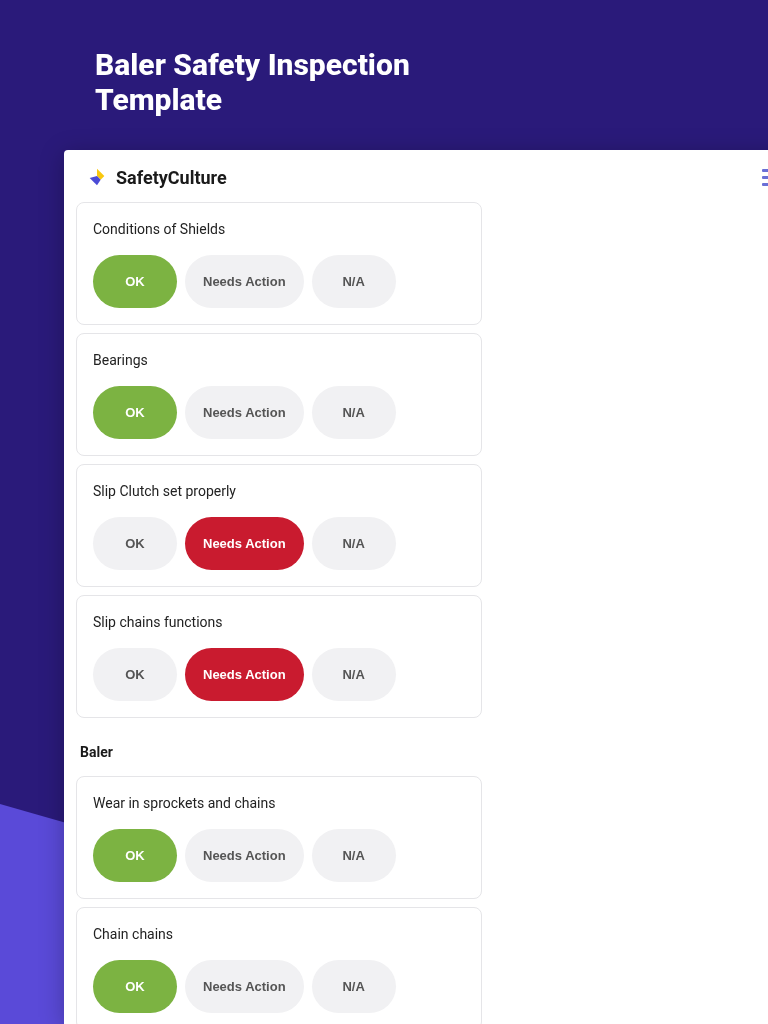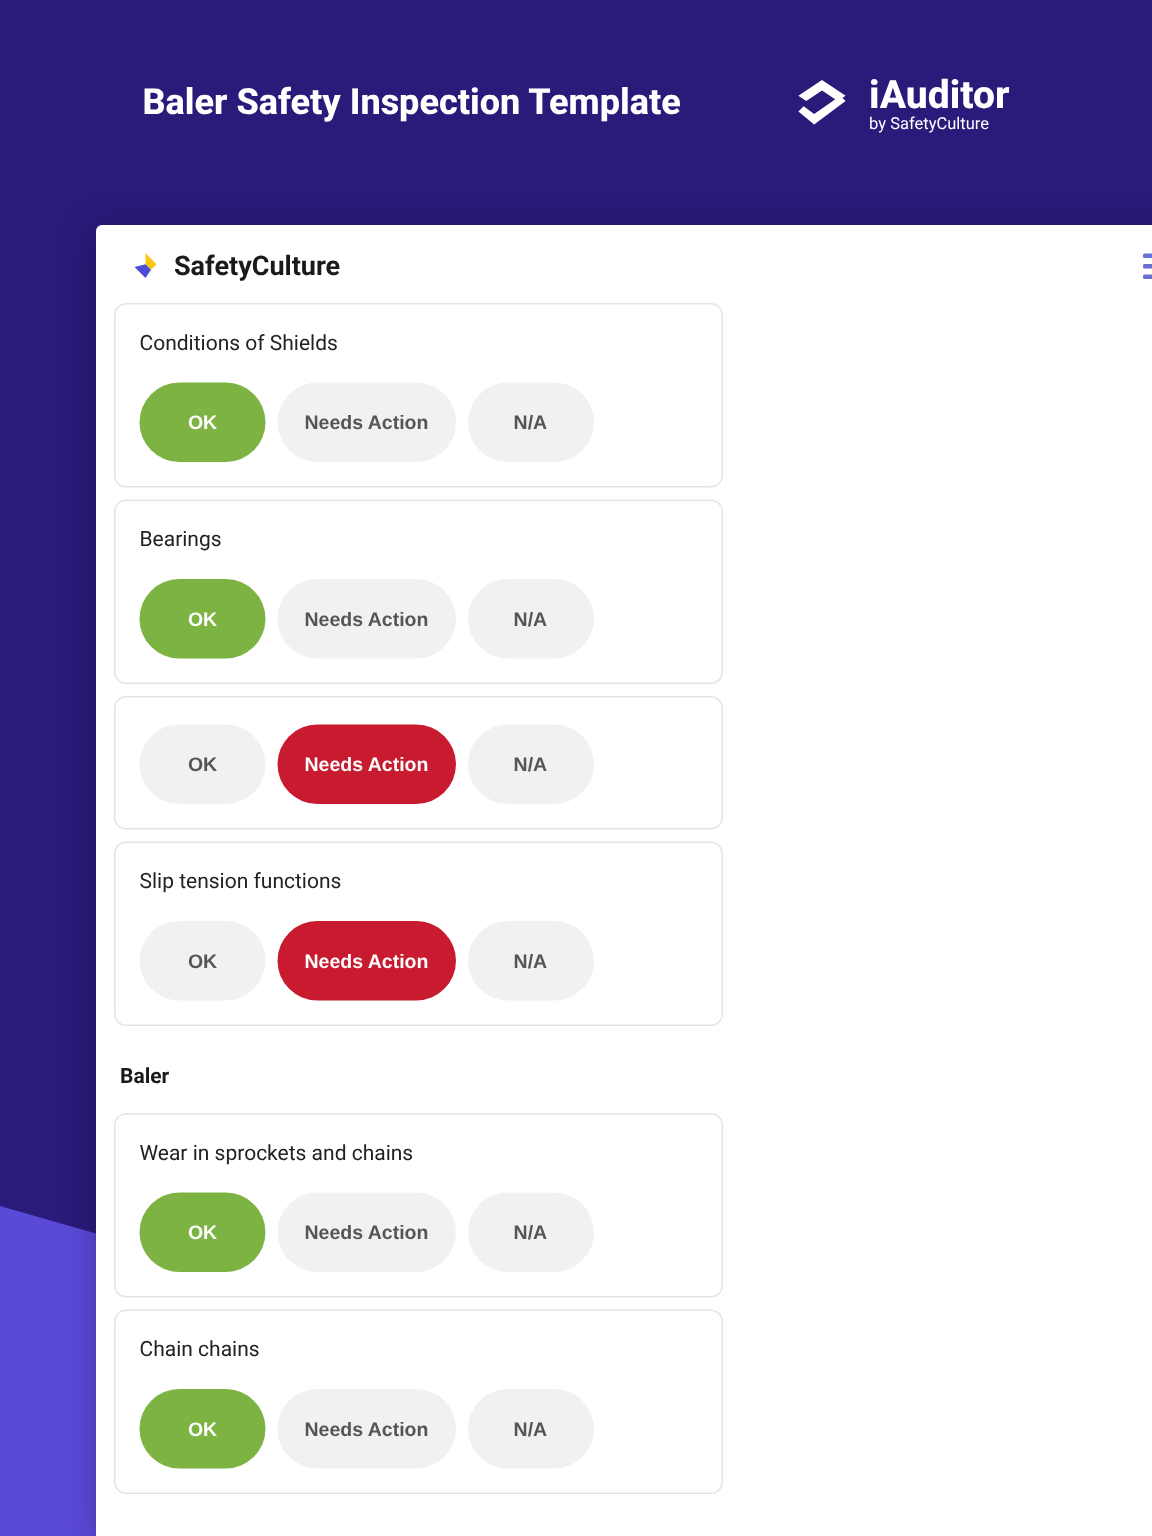--- a/index.html
+++ b/index.html
@@ -1,21 +1,21 @@
 <!DOCTYPE html>
 <html><head>
 <meta charset="utf-8">
 <style>
   * { box-sizing: border-box; margin: 0; padding: 0; }
   html, body { width: 768px; height: 1024px; overflow: hidden; font-family: -apple-system, BlinkMacSystemFont, "Segoe UI", Roboto, Arial, sans-serif; }
   .stage { position: relative; width: 768px; height: 1024px; background: #2a1a7a; }
   .tri-cyan { position: absolute; bottom: 0; right: 0; width: 0; height: 0; border-left: 768px solid transparent; border-bottom: 300px solid #14c8f0; }
   .tri-purple { position: absolute; bottom: 0; left: 0; width: 0; height: 0; border-right: 768px solid transparent; border-bottom: 220px solid #5a4ad8; }
   .header { position: absolute; top: 48px; left: 0; right: 0; padding: 0 95px 0 95px; display: flex; justify-content: space-between; align-items: center; }
-  .title { color: #fff; font-size: 24px; font-weight: 800; line-height: 1.15; max-width: 380px; }
+  .title { color: #fff; font-size: 30px; font-weight: 800; line-height: 1.15; max-width: 380px; }
   .logo-wrap { display: flex; align-items: center; gap: 10px; }
   .logo-mark svg { width: 42px; height: 42px; display: block; }
   .logo-text { color: #fff; }
   .logo-text .brand { font-size: 26px; font-weight: 800; line-height: 1; }
   .logo-text .sub { font-size: 11px; font-weight: 400; line-height: 1; }
   .card { position: absolute; top: 150px; left: 64px; width: 740px; bottom: 0; background: #ffffff; border-radius: 4px 4px 0 0; box-shadow: 0 4px 24px rgba(0,0,0,.25); overflow: hidden; }
   .card-header { display: flex; align-items: center; justify-content: space-between; padding: 16px 22px 10px 22px; }
   .sc-logo { display: flex; align-items: center; gap: 8px; }
   .sc-logo svg { width: 22px; height: 22px; }
   .sc-text { font-size: 18px; font-weight: 700; color: #1a1a1a; }
@@ -34,34 +34,20 @@
 </style>
 </head>
 <body>
 
 <div class="stage">
   <div class="tri-cyan"></div>
   <div class="tri-purple"></div>
 
   <div class="header">
     <div class="title">Baler Safety Inspection Template</div>
-    <div class="logo-wrap">
-      <div class="logo-mark">
-        <svg viewBox="0 0 48 48">
-          <g fill="#fff">
-            <path d="M24 6 L42 18 L36 22 L24 14 L12 22 L6 18 Z"></path>
-            <path d="M10 26 L18 32 L38 18 L42 22 L18 40 L6 30 Z"></path>
-          </g>
-        </svg>
-      </div>
-      <div class="logo-text">
-        <div class="brand">iAuditor</div>
-        <div class="sub">by SafetyCulture</div>
-      </div>
-    </div>
   </div>
 
   <div class="card">
     <div class="card-header">
       <div class="sc-logo">
         <svg viewBox="0 0 24 24">
           <path d="M12 2 L22 12 L12 22 L2 12 Z" fill="none"></path>
           <path d="M12 3 L20 11 L16 15 L12 11 Z" fill="#f9c80e"></path>
           <path d="M12 11 L16 15 L12 21 L4 13 Z" fill="#4b4bd6"></path>
         </svg>
@@ -86,28 +72,29 @@
           </div>
           <div class="item">
             <div class="item-label">Bearings</div>
             <div class="pill-row">
               <button class="pill ok-sel">OK</button>
               <button class="pill neutral">Needs Action</button>
               <button class="pill neutral">N/A</button>
             </div>
           </div>
           <div class="item">
+            <div class="item-label">Slip Clutch set properly</div>
             <div class="pill-row">
               <button class="pill neutral">OK</button>
               <button class="pill need-sel">Needs Action</button>
               <button class="pill neutral">N/A</button>
             </div>
           </div>
           <div class="item">
-            <div class="item-label">Slip tension functions</div>
+            <div class="item-label">Slip chains functions</div>
             <div class="pill-row">
               <button class="pill neutral">OK</button>
               <button class="pill need-sel">Needs Action</button>
               <button class="pill neutral">N/A</button>
             </div>
           </div>
           <div class="section-title">Baler</div>
           <div class="item">
             <div class="item-label">Wear in sprockets and chains</div>
             <div class="pill-row">

